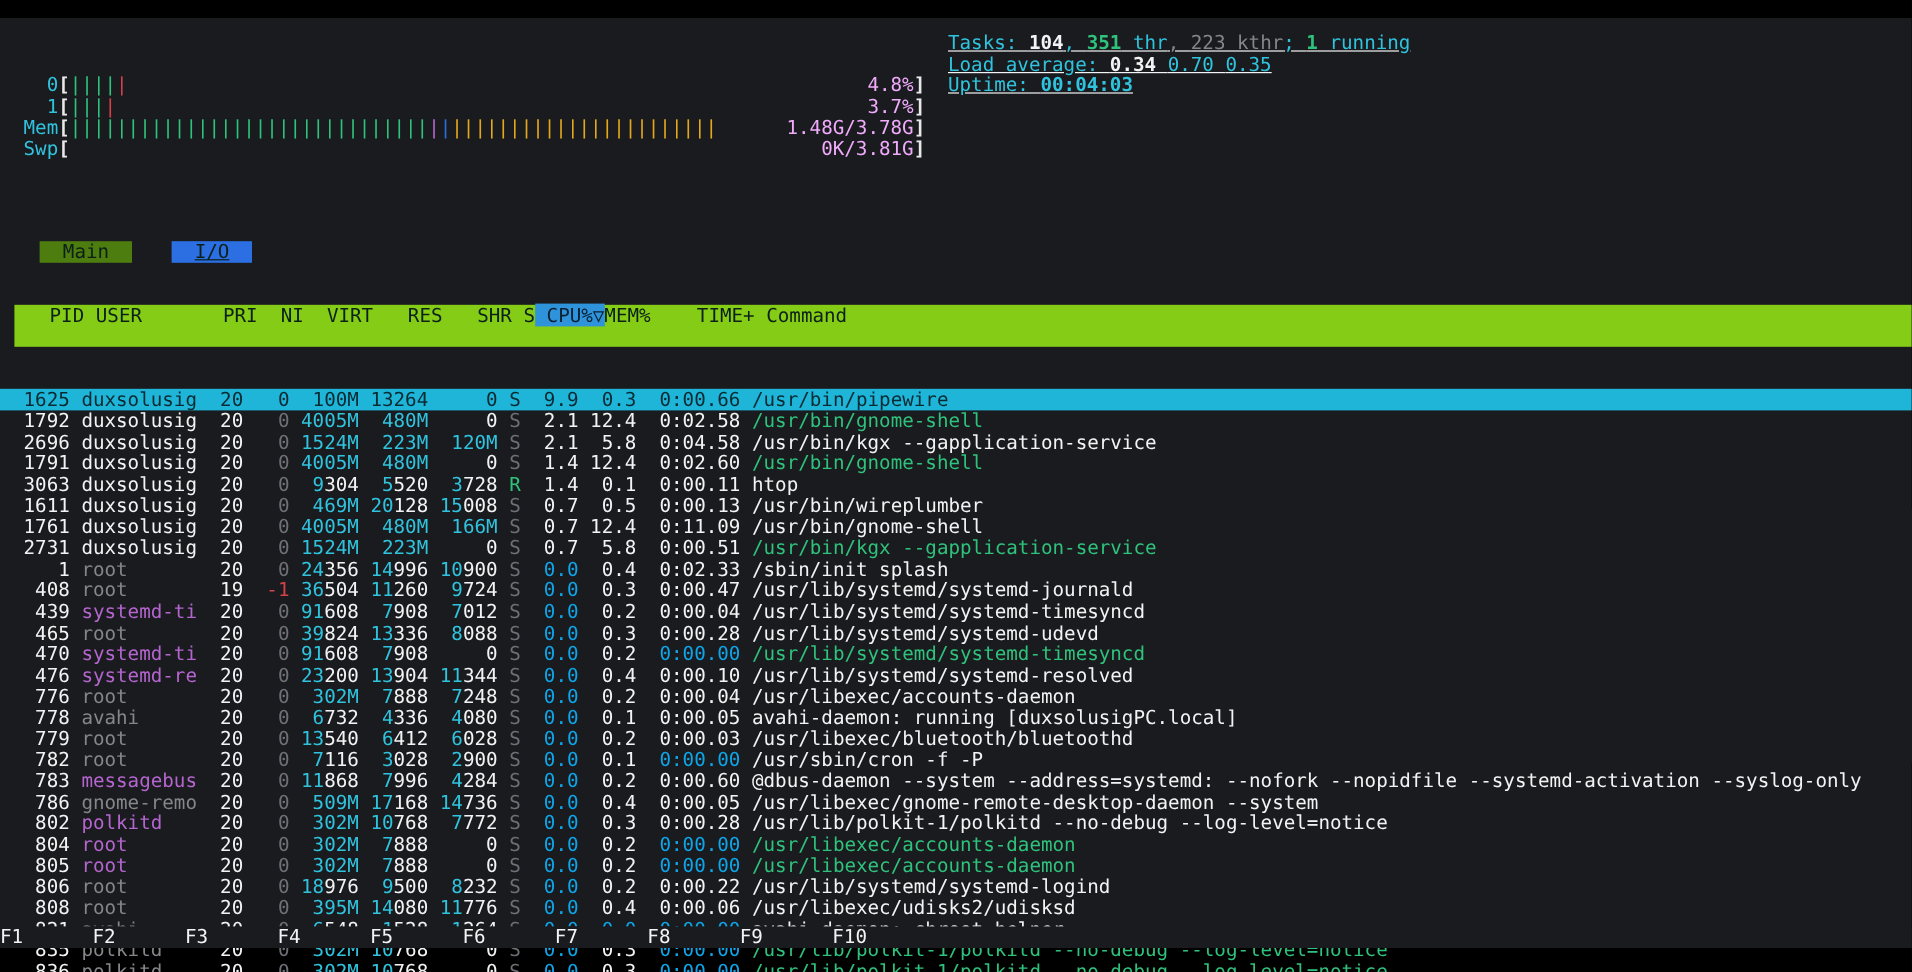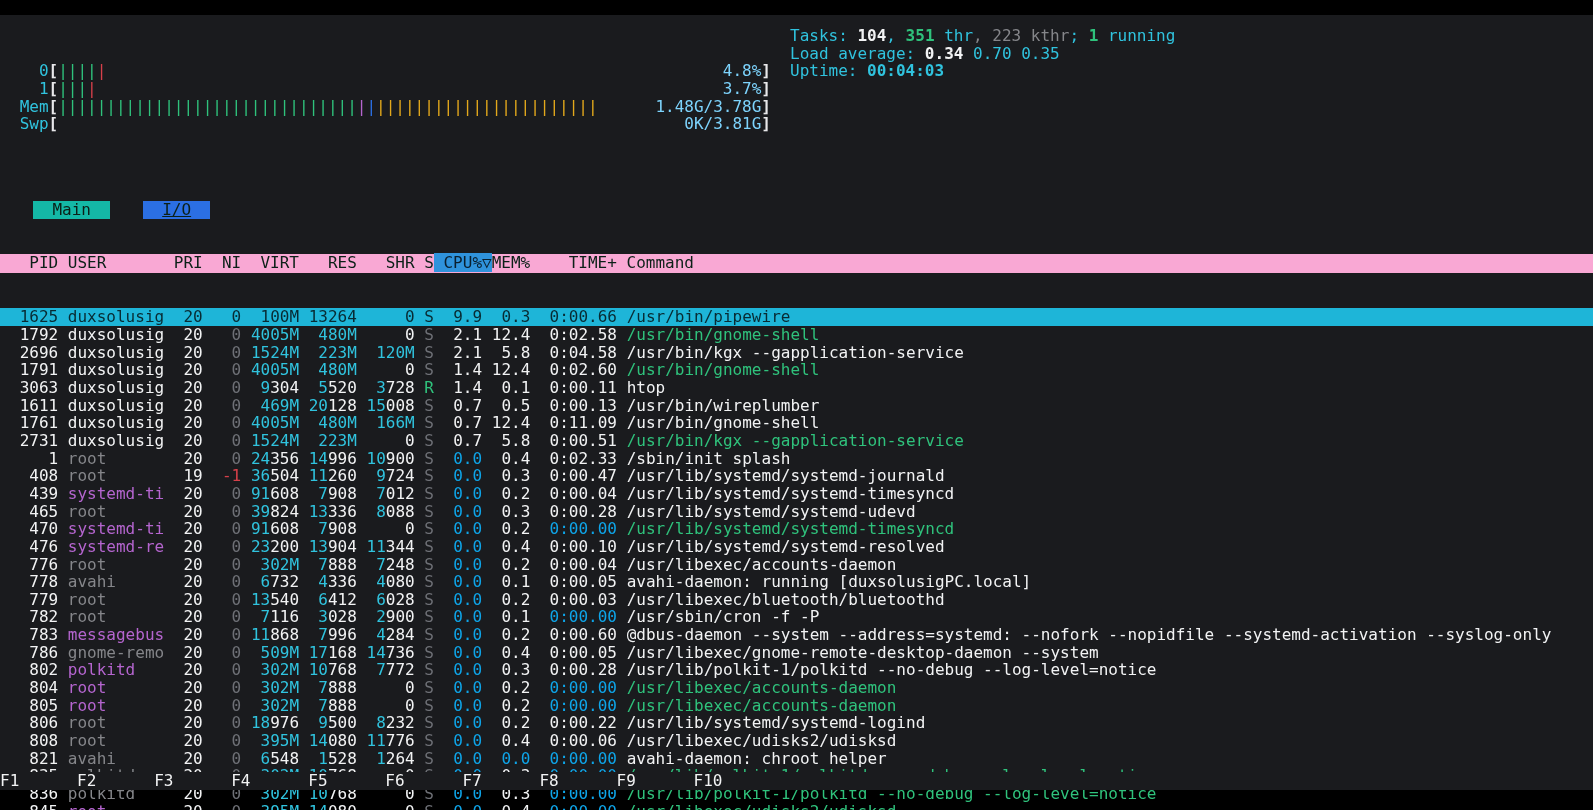--- a/index.html
+++ b/index.html
@@ -15,31 +15,31 @@
   .c-white{color:#f2f3f4}.c-cyan{color:#30c3de}.c-green{color:#2fc27c}
   .c-gray{color:#85868a}.c-dim{color:#6e7076}.c-dimmer{color:#0ea5e9}
   .c-magenta{color:#b565cf}.c-red{color:#d6404a}.c-yellow{color:#e3a81c}.c-blue{color:#2b6fe3}
   .b{font-weight:bold}
   
   #meters{padding-top:12px;position:relative;}
   .mline{height:17.67px;}
   .mlabel{color:#30c3de;}
   .bracket{color:#e8e8ea;font-weight:bold;}
   .mbody{display:inline-block;width:73ch;position:relative;vertical-align:top;}
-  .mval{position:absolute;right:0;top:0;color:#7dd3fc;}
+  .mval{position:absolute;right:0;top:0;color:#f0abfc;}
   
   #infocol{position:absolute;left:790px;top:12px;}
-  .iline{height:17.67px;}
+  .iline{height:17.67px;text-decoration:underline;}
   
   #tabs{height:17.67px;margin-top:15px;}
   .tab{display:inline-block;color:#0c2018;padding:0 2ch;}
-  .tab-green{background:#14b8a6;margin-left:2.4ch;}
+  .tab-green{background:#4d7c0f;margin-left:2.4ch;}
   .tab-blue{background:#2b6fe3;margin-left:3.4ch;text-decoration:underline;}
   
-  #thead{background:#f9a8d4;color:#0c2018;height:19px;}
+  #thead{background:#84cc16;color:#0c2018;height:35px;margin-left:12px;}
   .sortcell{background:#2f93dc;color:#0a1f2e;}
   .prow{height:17.67px;}
   .prow.selected{background:#1eb5d8;}
   .prow.selected span{color:#082b33 !important;margin-top:35px;}
   
   #fnbar{position:absolute;left:0;bottom:0;width:1593px;height:18px;display:flex;background:#1a1b1e;}
   .fkey{color:#f2f3f4;background:#1a1b1e;}
   .flabel{color:#062a33;background:#1eb5d8;margin-top:40px;}
   .flabel.fill{flex:1;}
 </style>

